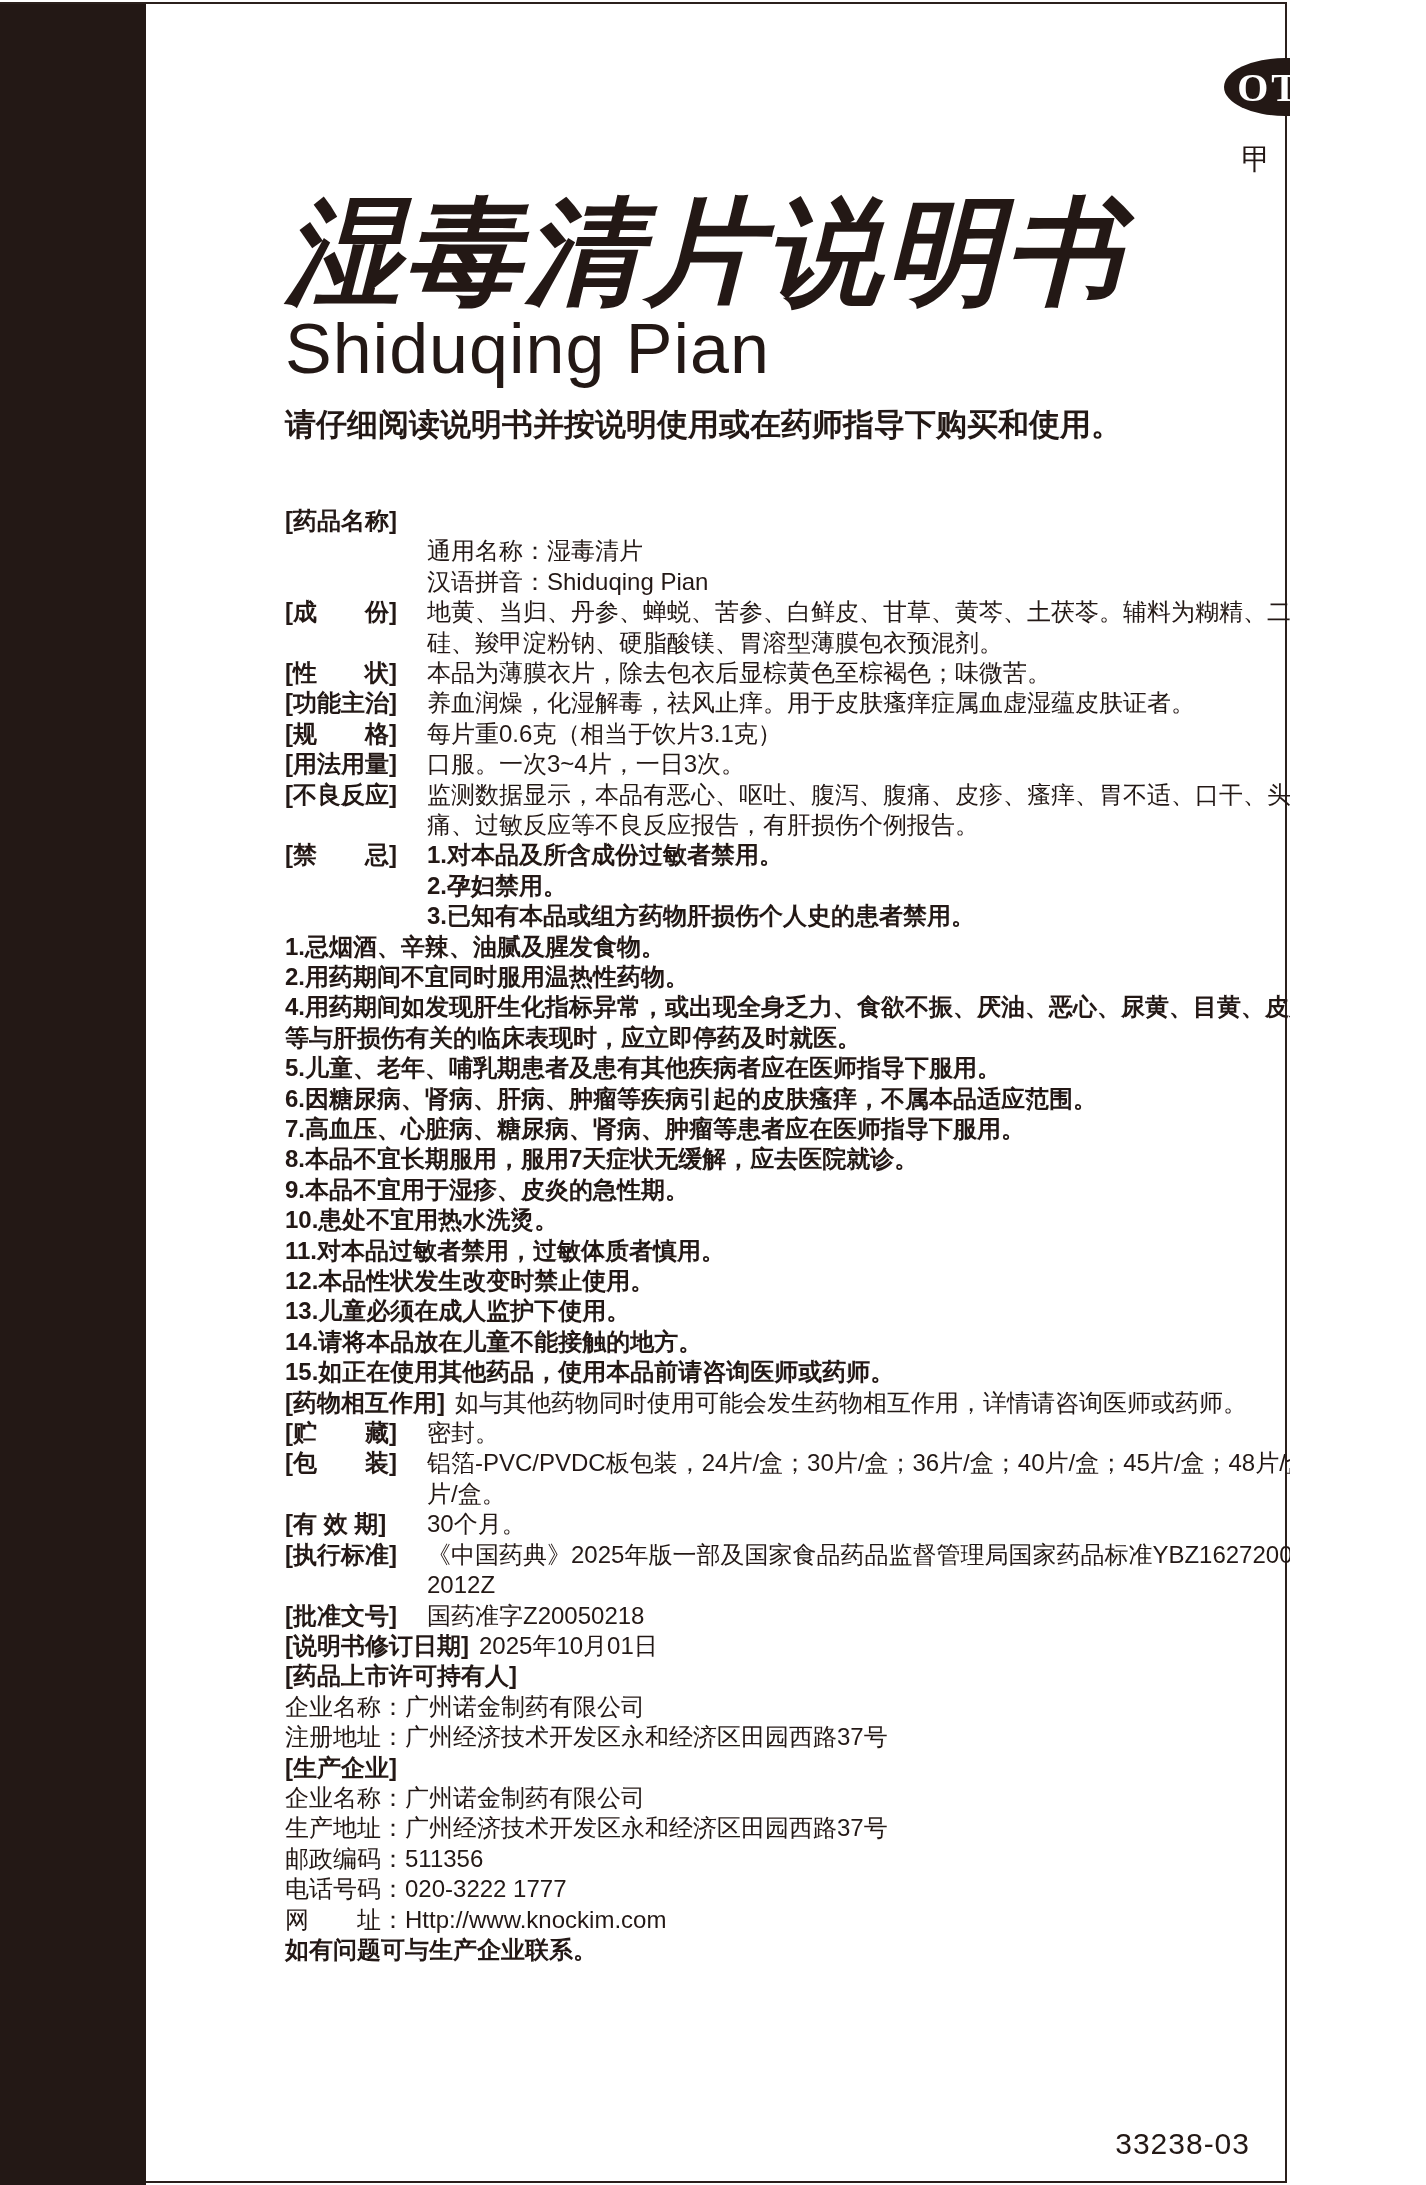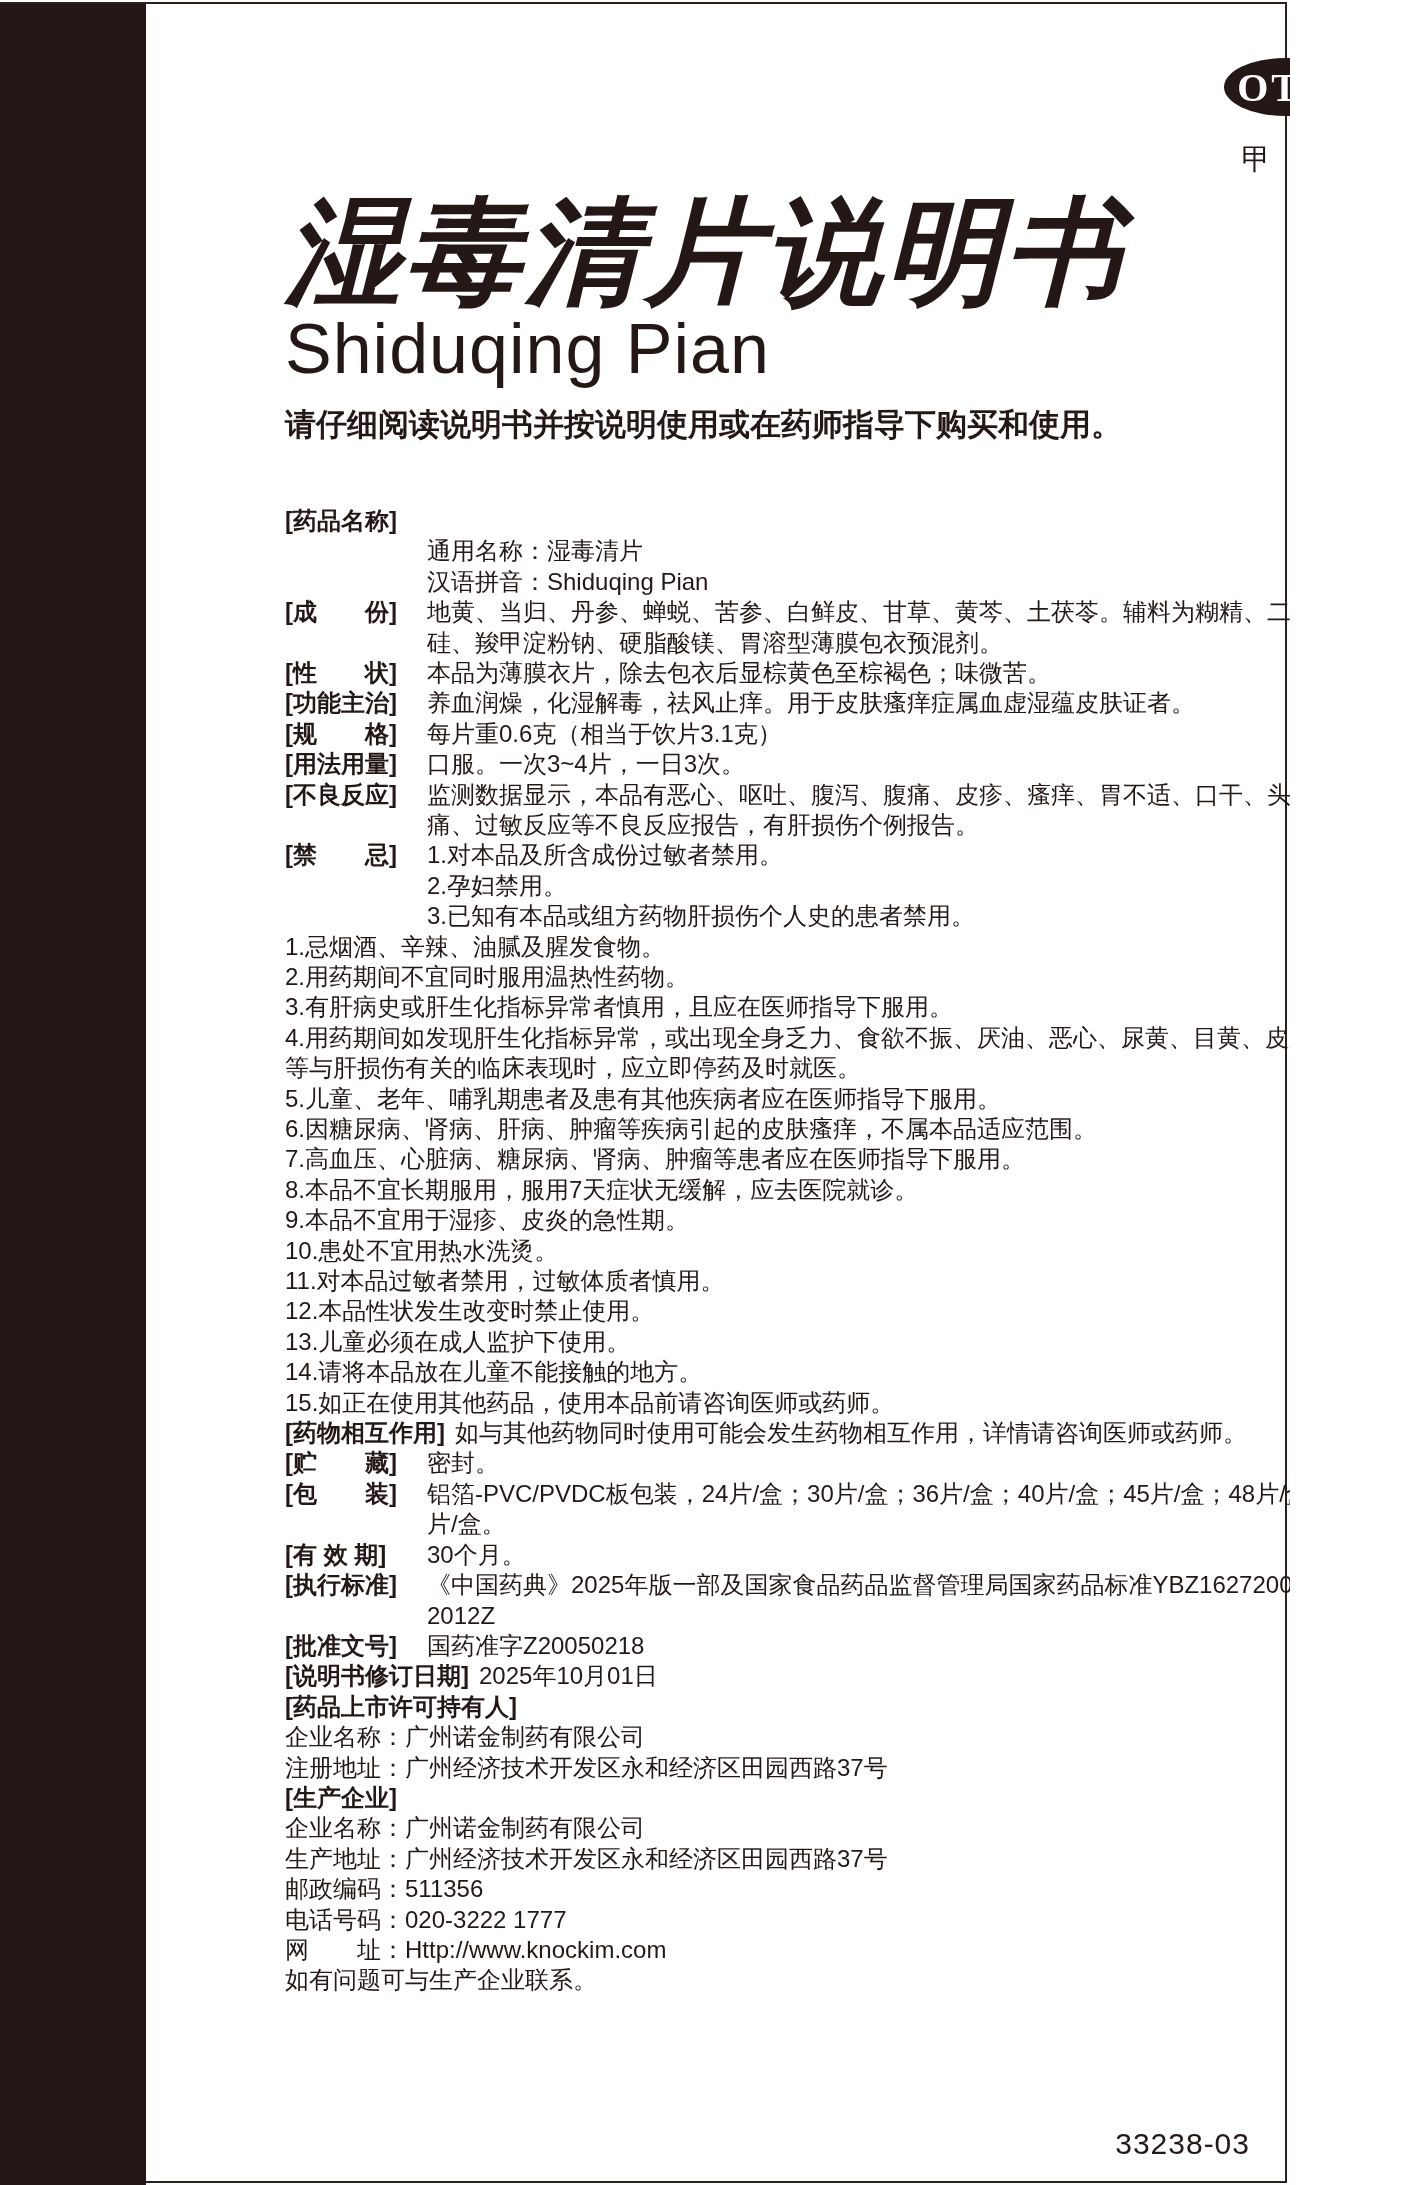--- a/index.html
+++ b/index.html
@@ -32,21 +32,21 @@
   
   .content{position:absolute;left:285px;top:0;width:1100px;}
   .title{margin-top:192px;font-size:116px;line-height:1.05;font-weight:bold;letter-spacing:4px;white-space:nowrap;font-style:italic;}
   .pinyin{margin-top:0;font-size:70px;line-height:1;font-weight:normal;letter-spacing:1px;}
   .notice{margin-top:24px;font-size:31px;line-height:1.1;font-weight:bold;}
 
   .rows{margin-top:64px;font-size:24px;line-height:30.4px;width:1092px;}
   .row{display:flex;}
   .lbl{flex:0 0 142px;font-weight:bold;white-space:nowrap;}
   .txt{flex:1;}
-  .bold{font-weight:normal;}
+  .bold{font-weight:bold;}
   .row.block{display:block;}
   .row.indent{display:block;padding-left:142px;}
   .row.hang{display:block;padding-left:142px;text-indent:-142px;}
   .ilabel{font-weight:bold;margin-right:10px;}
 
   .footer-code{position:absolute;right:40px;bottom:24px;font-size:30px;letter-spacing:1px;}
 </style>
 </head>
 <body>
 
@@ -115,21 +115,20 @@
           <div>1.对本品及所含成份过敏者禁用。</div>
           <div>2.孕妇禁用。</div>
           <div>3.已知有本品或组方药物肝损伤个人史的患者禁用。</div>
         </div>
       </div>
 
       <div class="row">
         <div class="txt bold">
           <div>1.忌烟酒、辛辣、油腻及腥发食物。</div>
           <div>2.用药期间不宜同时服用温热性药物。</div>
-          <div>3.有肝病史或肝生化指标异常者慎用，且应在医师指导下服用。</div>
           <div>4.用药期间如发现肝生化指标异常，或出现全身乏力、食欲不振、厌油、恶心、尿黄、目黄、皮肤黄染等与肝损伤有关的临床表现时，应立即停药及时就医。</div>
           <div>5.儿童、老年、哺乳期患者及患有其他疾病者应在医师指导下服用。</div>
           <div>6.因糖尿病、肾病、肝病、肿瘤等疾病引起的皮肤瘙痒，不属本品适应范围。</div>
           <div>7.高血压、心脏病、糖尿病、肾病、肿瘤等患者应在医师指导下服用。</div>
           <div>8.本品不宜长期服用，服用7天症状无缓解，应去医院就诊。</div>
           <div>9.本品不宜用于湿疹、皮炎的急性期。</div>
           <div>10.患处不宜用热水洗烫。</div>
           <div>11.对本品过敏者禁用，过敏体质者慎用。</div>
           <div>12.本品性状发生改变时禁止使用。</div>
           <div>13.儿童必须在成人监护下使用。</div>

